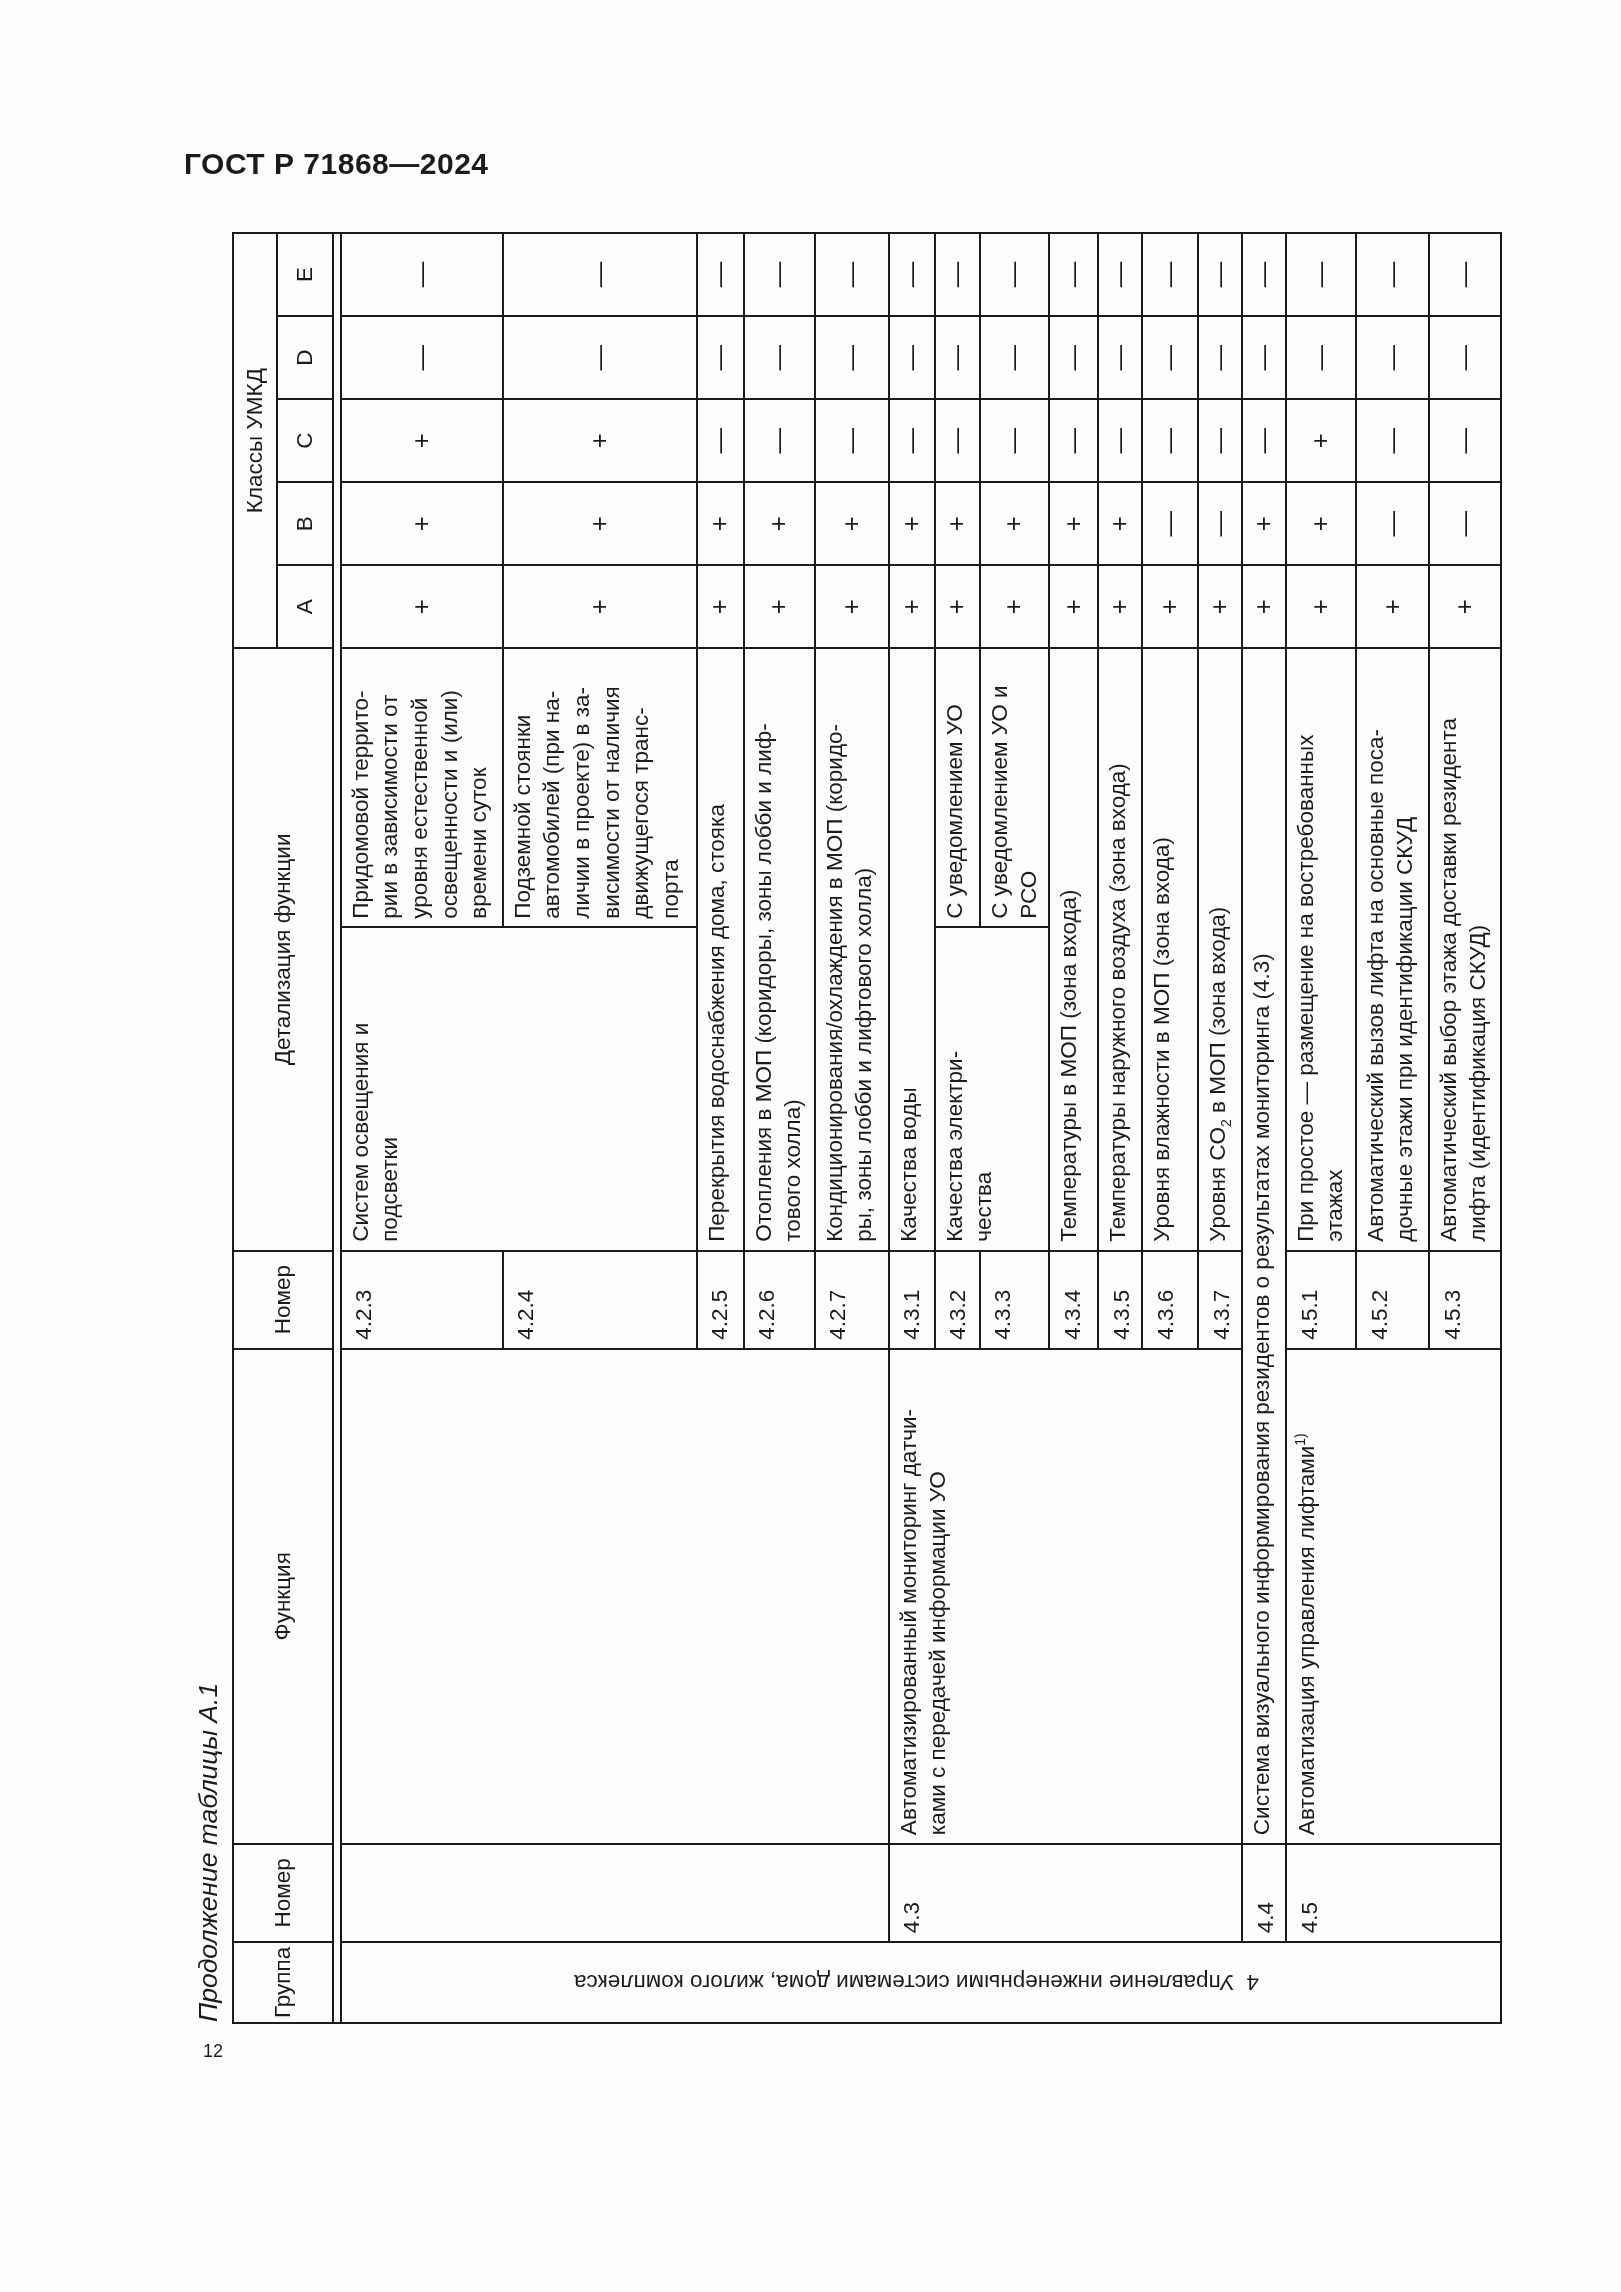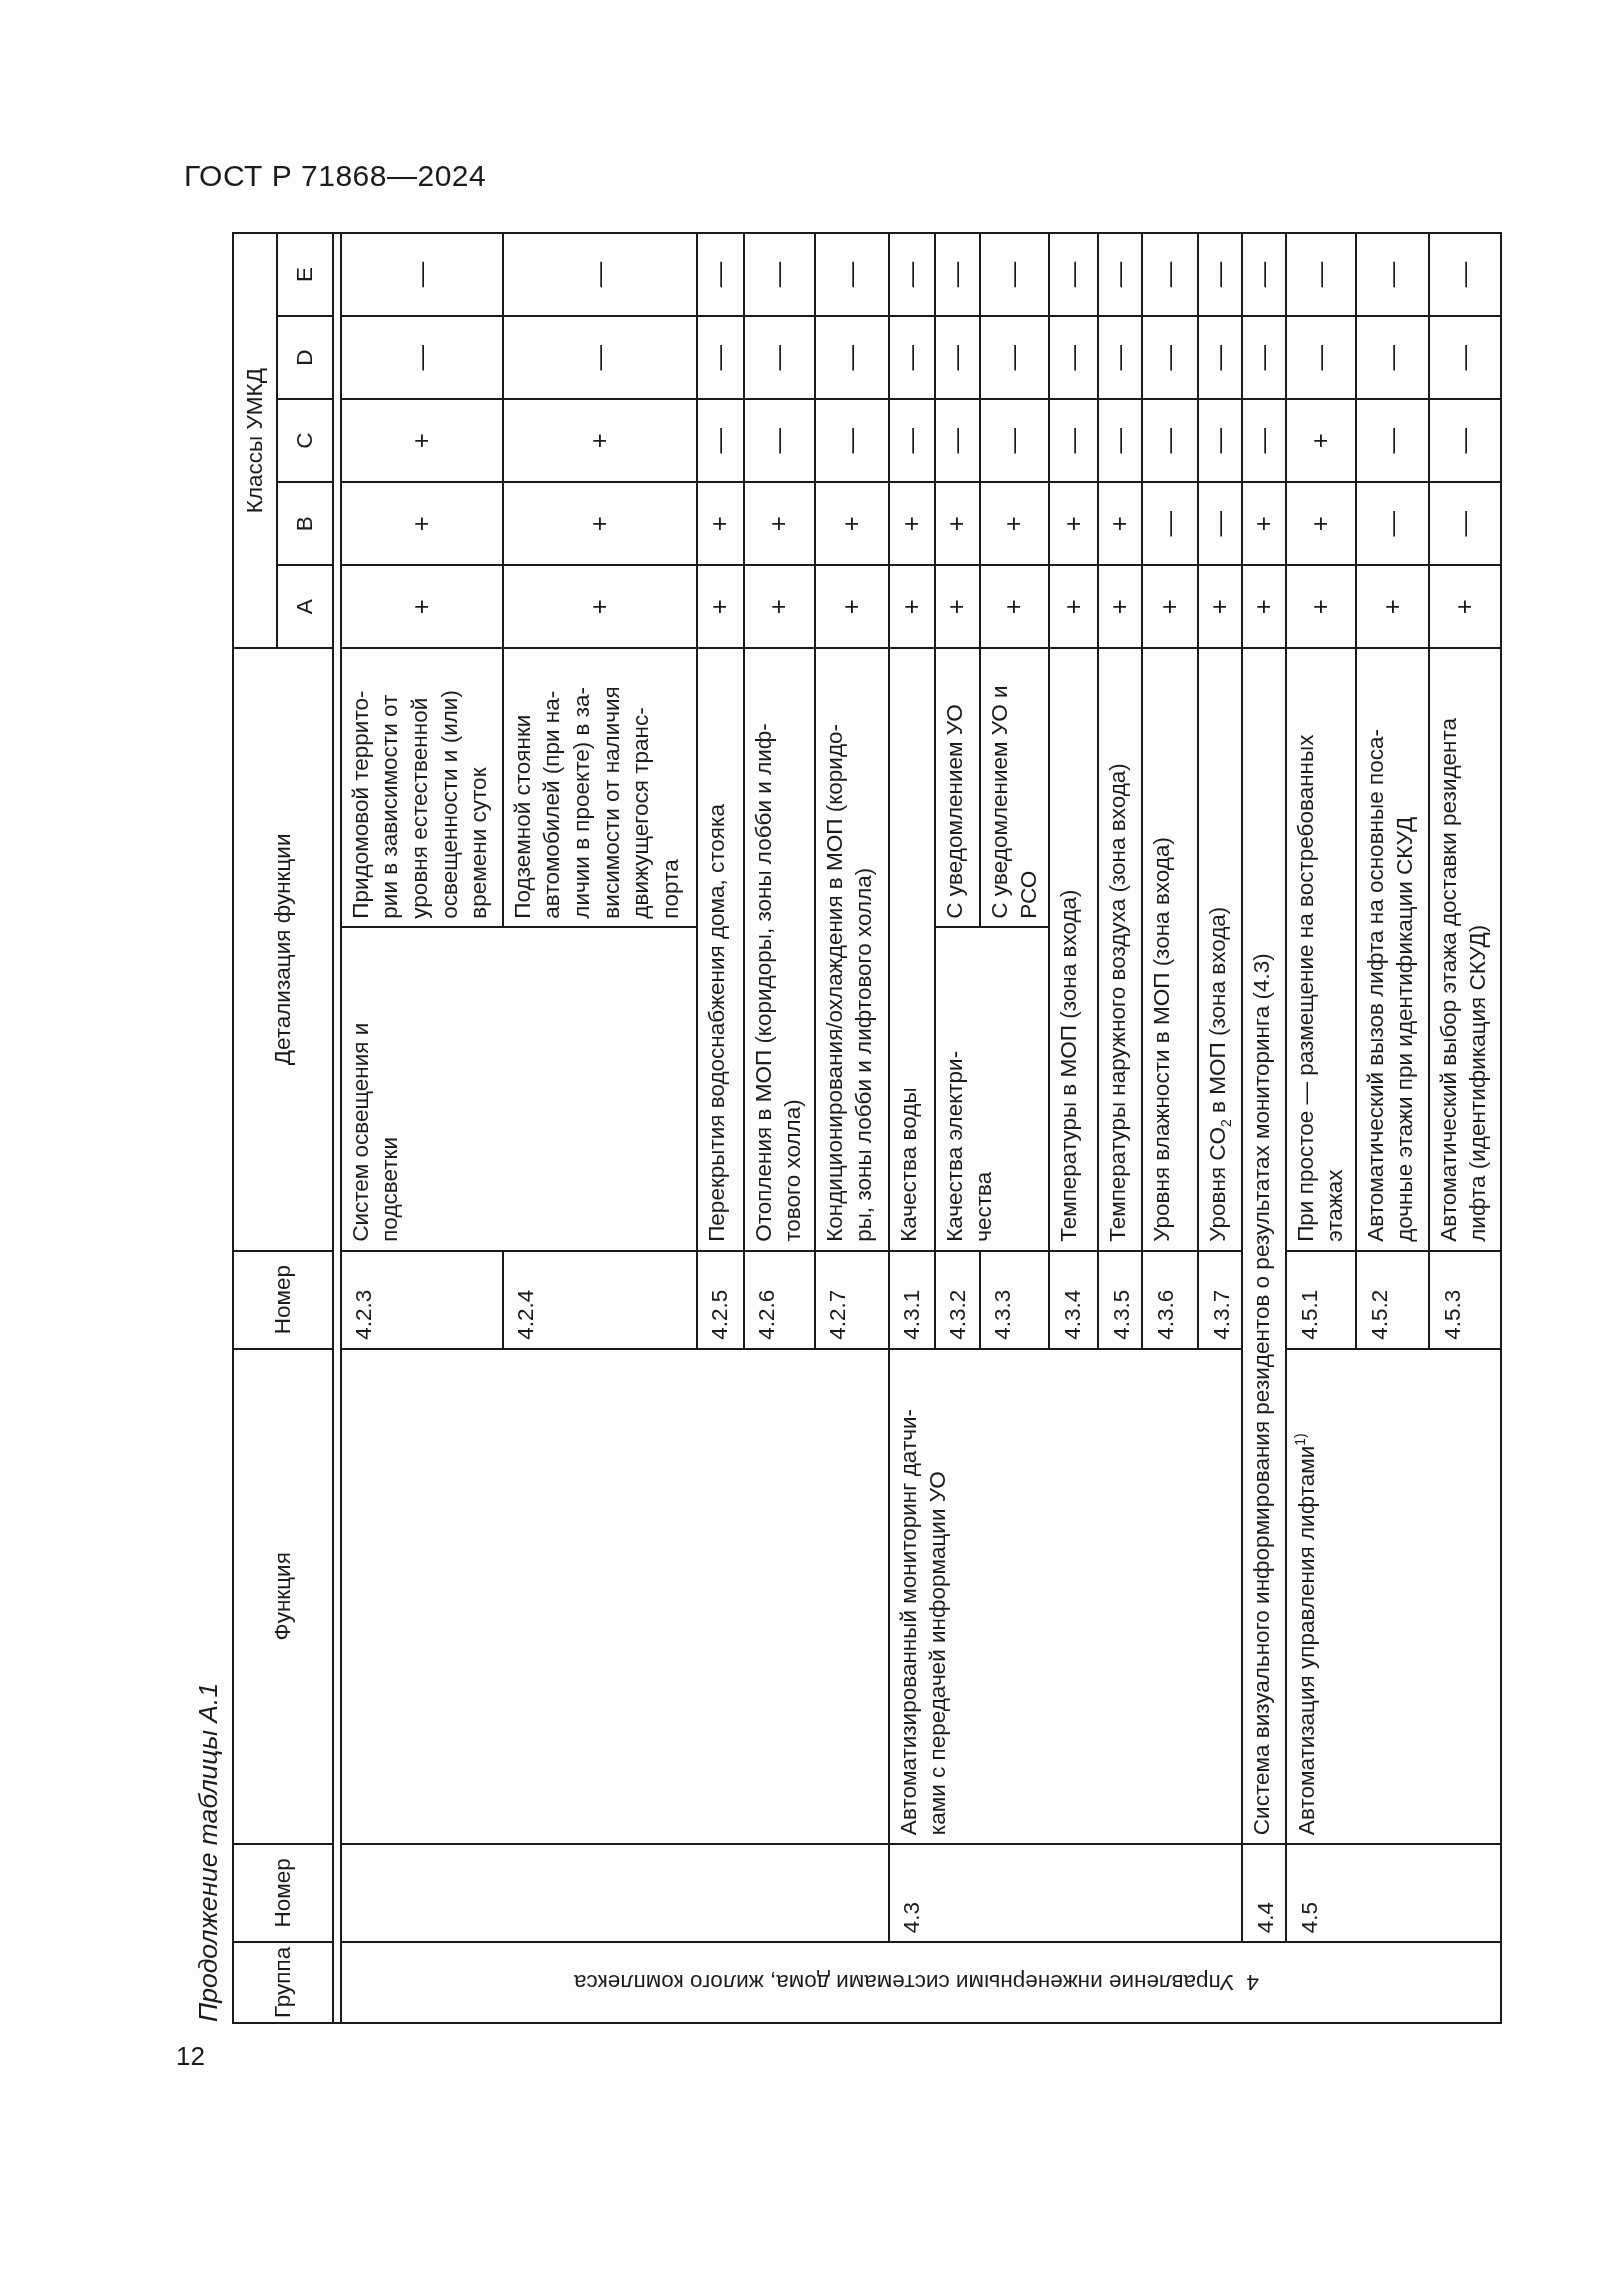--- a/index.html
+++ b/index.html
@@ -1,19 +1,19 @@
 <!DOCTYPE html>
 <html><head>
 <meta charset="utf-8">
 <style>
   html,body{margin:0;padding:0;background:#e8e8e8;}
   .sheet{position:relative;width:1621px;height:2293px;background:#fdfdfc;overflow:hidden;
          font-family:"Liberation Sans","DejaVu Sans",sans-serif;color:#1b1b1b;}
-  .doc-header{position:absolute;left:184px;top:147px;font-size:30px;font-weight:normal;letter-spacing:0.5px;margin-top:12px;}
-  .page-num{position:absolute;left:176px;top:2041px;font-size:26px;}
+  .doc-header{position:absolute;left:184px;top:147px;font-size:30px;font-weight:bold;letter-spacing:0.5px;}
+  .page-num{position:absolute;left:203px;top:2041px;font-size:18px;}
   
   .rot{position:absolute;left:193px;top:2024px;width:1803px;height:1318px;
        transform-origin:0 0;transform:rotate(-90deg);}
   .caption{font-size:26.5px;font-style:italic;margin:0 0 7.8px 2px;}
   table.gt{border-collapse:collapse;table-layout:fixed;width:1792px;}
   .gt td{border:2.9px solid #1b1b1b;padding:3.9px 7.8px;font-size:22.5px;line-height:1.32;
          vertical-align:top;background:#fdfdfc;}
   .gt td.hd{text-align:center;vertical-align:middle;padding:2px 3.9px;}
   .gt td.c{text-align:center;vertical-align:middle;font-size:25.5px;padding:2px;}
   .gt td.det,.gt td.fn{white-space:pre-line;}

